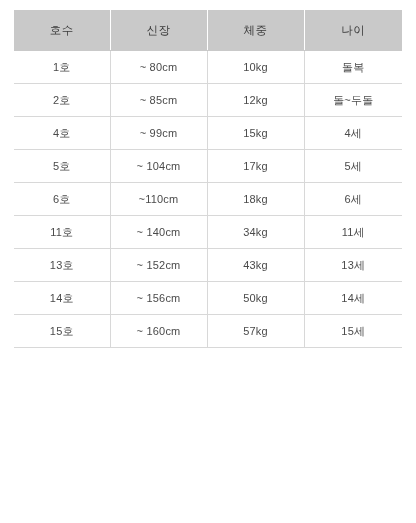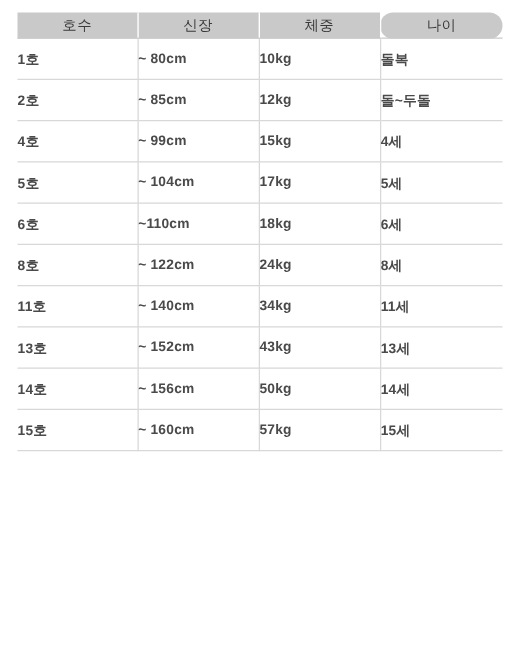--- a/index.html
+++ b/index.html
@@ -29,45 +29,44 @@
     border-collapse: collapse;
     table-layout: fixed;
   }
 
   .size-table col.c-no     { width: 96px; }
   .size-table col.c-height { width: 97px; }
   .size-table col.c-weight { width: 97px; }
   .size-table col.c-age    { width: 98px; }
 
   .size-table thead th {
-    height: 20px;
+    height: 40px;
     background: #c9c9c9;
     color: #3a3a3a;
     font-size: 11.5px;
     font-weight: 400;
     letter-spacing: 0.4px;
     text-align: center;
     vertical-align: middle;
     border-right: 1px solid #ffffff;
     border-bottom: 1px solid #c9c9c9;
     padding: 0;
   }
   .size-table thead th:last-child {
     border-right: none;
-    border-radius: 16px;
   }
 
   .size-table tbody td {
     height: 32px;
     background: #ffffff;
     color: #4a4a4a;
     font-size: 11px;
-    font-weight: 700;
+    font-weight: 400;
     letter-spacing: 0.2px;
-    text-align: left;
+    text-align: center;
     vertical-align: middle;
     border-bottom: 1px solid #d8d8d8;
     border-right: 1px solid #d8d8d8;
     padding: 0;
     white-space: nowrap;
   }
   .size-table tbody td:last-child {
     border-right: none;
   }
   .size-table tbody tr:last-child td {
@@ -118,26 +117,20 @@
         <td>17kg</td>
         <td>5세</td>
       </tr>
       <tr>
         <td>6호</td>
         <td>~110cm</td>
         <td>18kg</td>
         <td>6세</td>
       </tr>
       <tr>
-        <td>8호</td>
-        <td>~ 122cm</td>
-        <td>24kg</td>
-        <td>8세</td>
-      </tr>
-      <tr>
         <td>11호</td>
         <td>~ 140cm</td>
         <td>34kg</td>
         <td>11세</td>
       </tr>
       <tr>
         <td>13호</td>
         <td>~ 152cm</td>
         <td>43kg</td>
         <td>13세</td>

